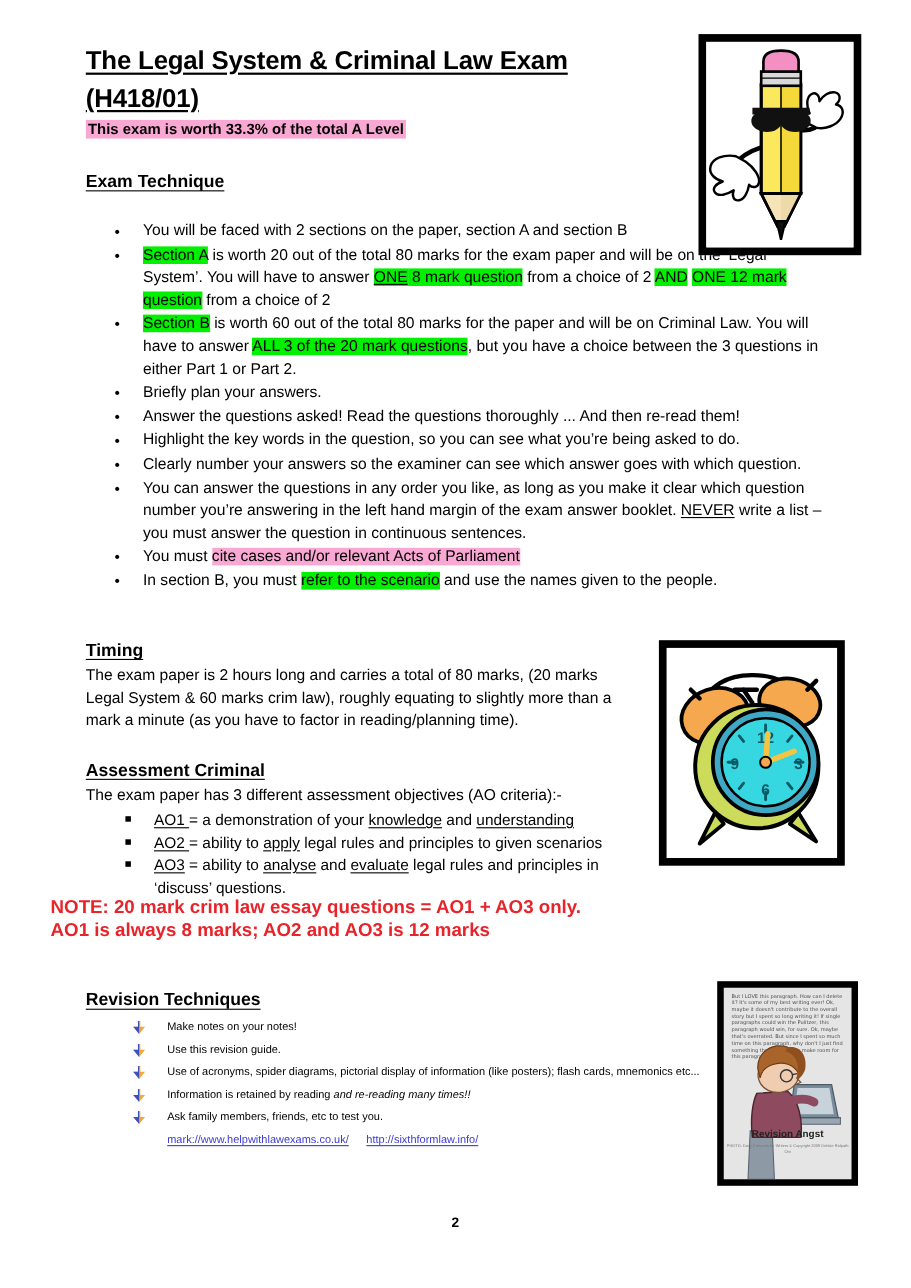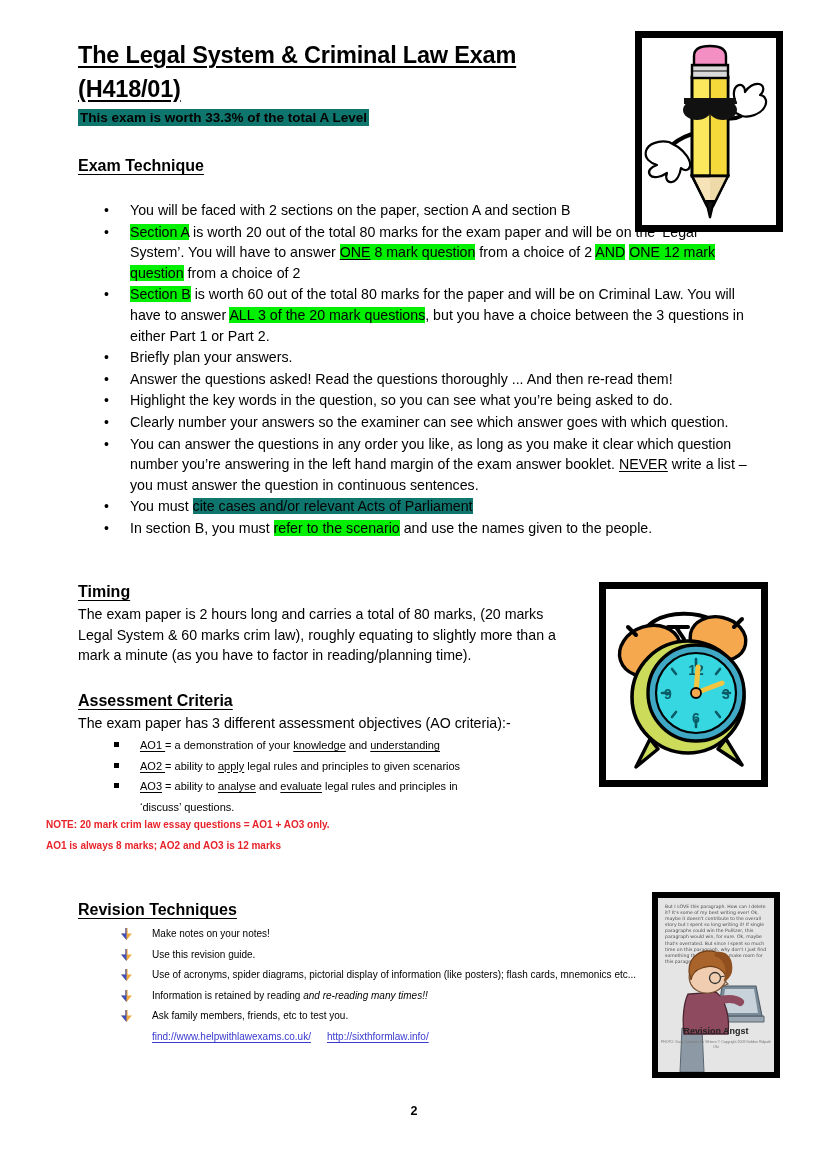--- a/index.html
+++ b/index.html
@@ -50,21 +50,21 @@
     text-underline-offset: 3px;
     line-height: 22px;
   }
   #h-exam-technique { left: 78px; top: 155px; }
   #h-timing         { left: 78px; top: 581px; }
   #h-assessment     { left: 78px; top: 690px; }
   #h-revision       { left: 78px; top: 899px; }
 
   
   .hl-green { background: #00f000; }
-  .hl-cyan  { background: #0f766e; }
+  .hl-cyan  { background: #f9a8d4; }
   .u        { text-decoration: underline; text-underline-offset: 2px; }
   .i        { font-style: italic; }
 
   
   .et-list {
     position: absolute;
     left: 100px;
     top: 200px;
     width: 650px;
     font-size: 14.2px;
@@ -100,21 +100,21 @@
     top: 713px;
     width: 520px;
     font-size: 14.2px;
     line-height: 20.6px;
   }
   .ao-list {
     position: absolute;
     left: 112px;
     top: 735px;
     width: 530px;
-    font-size: 11px;
+    font-size: 14px;
     line-height: 20.6px;
   }
   .ao-item {
     position: relative;
     padding-left: 28px;
   }
   .ao-item > .sq {
     position: absolute;
     left: 2px;
     top: 7px;
@@ -123,21 +123,21 @@
     background: #000;
   }
   .ao-cont { padding-left: 28px; }
 
   
   .red-note {
     position: absolute;
     left: 46px;
     top: 815px;
     width: 560px;
-    font-size: 10px;
+    font-size: 17px;
     font-weight: bold;
     line-height: 20.6px;
     color: #e8232a;
   }
 
   
   .rev-list {
     position: absolute;
     left: 120px;
     top: 924px;
@@ -253,21 +253,21 @@
       <div class="et-item"><span class="dot">•</span><span><span>Highlight the key words in the question, so you can see what you’re being asked to do.</span></span></div>
       <div class="et-item"><span class="dot">•</span><span><span>Clearly number your answers so the examiner can see which answer goes with which question.</span></span></div>
       <div class="et-item"><span class="dot">•</span><span><span>You can answer the questions in any order you like, as long as you make it clear which question number you’re answering in the left hand margin of the exam answer booklet. </span><span class="u">NEVER</span><span> write a list – you must answer the question in continuous sentences.</span></span></div>
       <div class="et-item"><span class="dot">•</span><span><span>You must </span><span class="hl-cyan">cite cases and/or relevant Acts of Parliament</span></span></div>
       <div class="et-item"><span class="dot">•</span><span><span>In section B, you must </span><span class="hl-green">refer to the scenario</span><span> and use the names given to the people.</span></span></div>
     </div>
 
   <div class="h-sec" id="h-timing">Timing</div>
   <div class="timing-body">The exam paper is 2 hours long and carries a total of 80 marks, (20 marks Legal System &amp; 60 marks crim law), roughly equating to slightly more than a  mark a minute (as you have to factor in reading/planning time).</div>
 
-  <div class="h-sec" id="h-assessment">Assessment Criteria</div>
+  <div class="h-sec" id="h-assessment">Assessment Criminal</div>
   <div class="assess-intro">The exam paper has 3 different assessment objectives (AO criteria):-</div>
   <div class="ao-list">
       <div class="ao-item"><span class="sq"></span><span><span class="u">AO1 </span><span>= a demonstration of your </span><span class="u">knowledge</span><span> and </span><span class="u">understanding</span></span></div>
       <div class="ao-item"><span class="sq"></span><span><span class="u">AO2 </span><span>= ability to </span><span class="u">apply</span><span> legal rules and principles to given scenarios</span></span></div>
       <div class="ao-item"><span class="sq"></span><span><span class="u">AO3</span><span> = ability to </span><span class="u">analyse</span><span> and </span><span class="u">evaluate</span><span> legal rules and principles in</span></span></div>
       <div class="ao-cont">‘discuss’ questions.</div>
     </div>
 
   <div class="red-note" style="color: rgb(232, 35, 42);">
       <div>NOTE: 20 mark crim law essay questions = AO1 + AO3 only.</div>
@@ -289,21 +289,21 @@
             <path d="M1 5 H5 V0 H6 V11 Z" fill="#3b4fbf"></path>
           </svg></span><span><span>Use of acronyms, spider diagrams, pictorial display of information (like posters); flash cards, mnemonics etc...</span></span></div>
       <div class="rev-item"><span class="arrow"><svg viewBox="0 0 12 12" xmlns="http://www.w3.org/2000/svg">
             <path d="M5 0 H7 V5 H11 L6 11 L1 5 H5 Z" fill="#f2a93b"></path>
             <path d="M1 5 H5 V0 H6 V11 Z" fill="#3b4fbf"></path>
           </svg></span><span><span>Information is retained by reading </span><span class="i">and re-reading many times!!</span></span></div>
       <div class="rev-item"><span class="arrow"><svg viewBox="0 0 12 12" xmlns="http://www.w3.org/2000/svg">
             <path d="M5 0 H7 V5 H11 L6 11 L1 5 H5 Z" fill="#f2a93b"></path>
             <path d="M1 5 H5 V0 H6 V11 Z" fill="#3b4fbf"></path>
           </svg></span><span><span>Ask family members, friends, etc to test you.</span></span></div>
-      <div class="links"><a href="#" style="color: rgb(58, 58, 208);">find://www.helpwithlawexams.co.uk/</a><span class="gap"></span><a href="#" style="color: rgb(58, 58, 208);">http://sixthformlaw.info/</a></div>
+      <div class="links"><a href="#" style="color: rgb(58, 58, 208);">mark://www.helpwithlawexams.co.uk/</a><span class="gap"></span><a href="#" style="color: rgb(58, 58, 208);">http://sixthformlaw.info/</a></div>
     </div>
 
   <div class="pageno">2</div>
 
   <div class="frame" id="img-pencil">
     <svg viewBox="0 0 134 187" xmlns="http://www.w3.org/2000/svg">
       <rect x="0" y="0" width="134" height="187" fill="#ffffff"></rect>
 
       <path d="M50 96 C38 100 30 106 25 112" stroke="#000" stroke-width="4" fill="none" stroke-linecap="round"></path>
 

